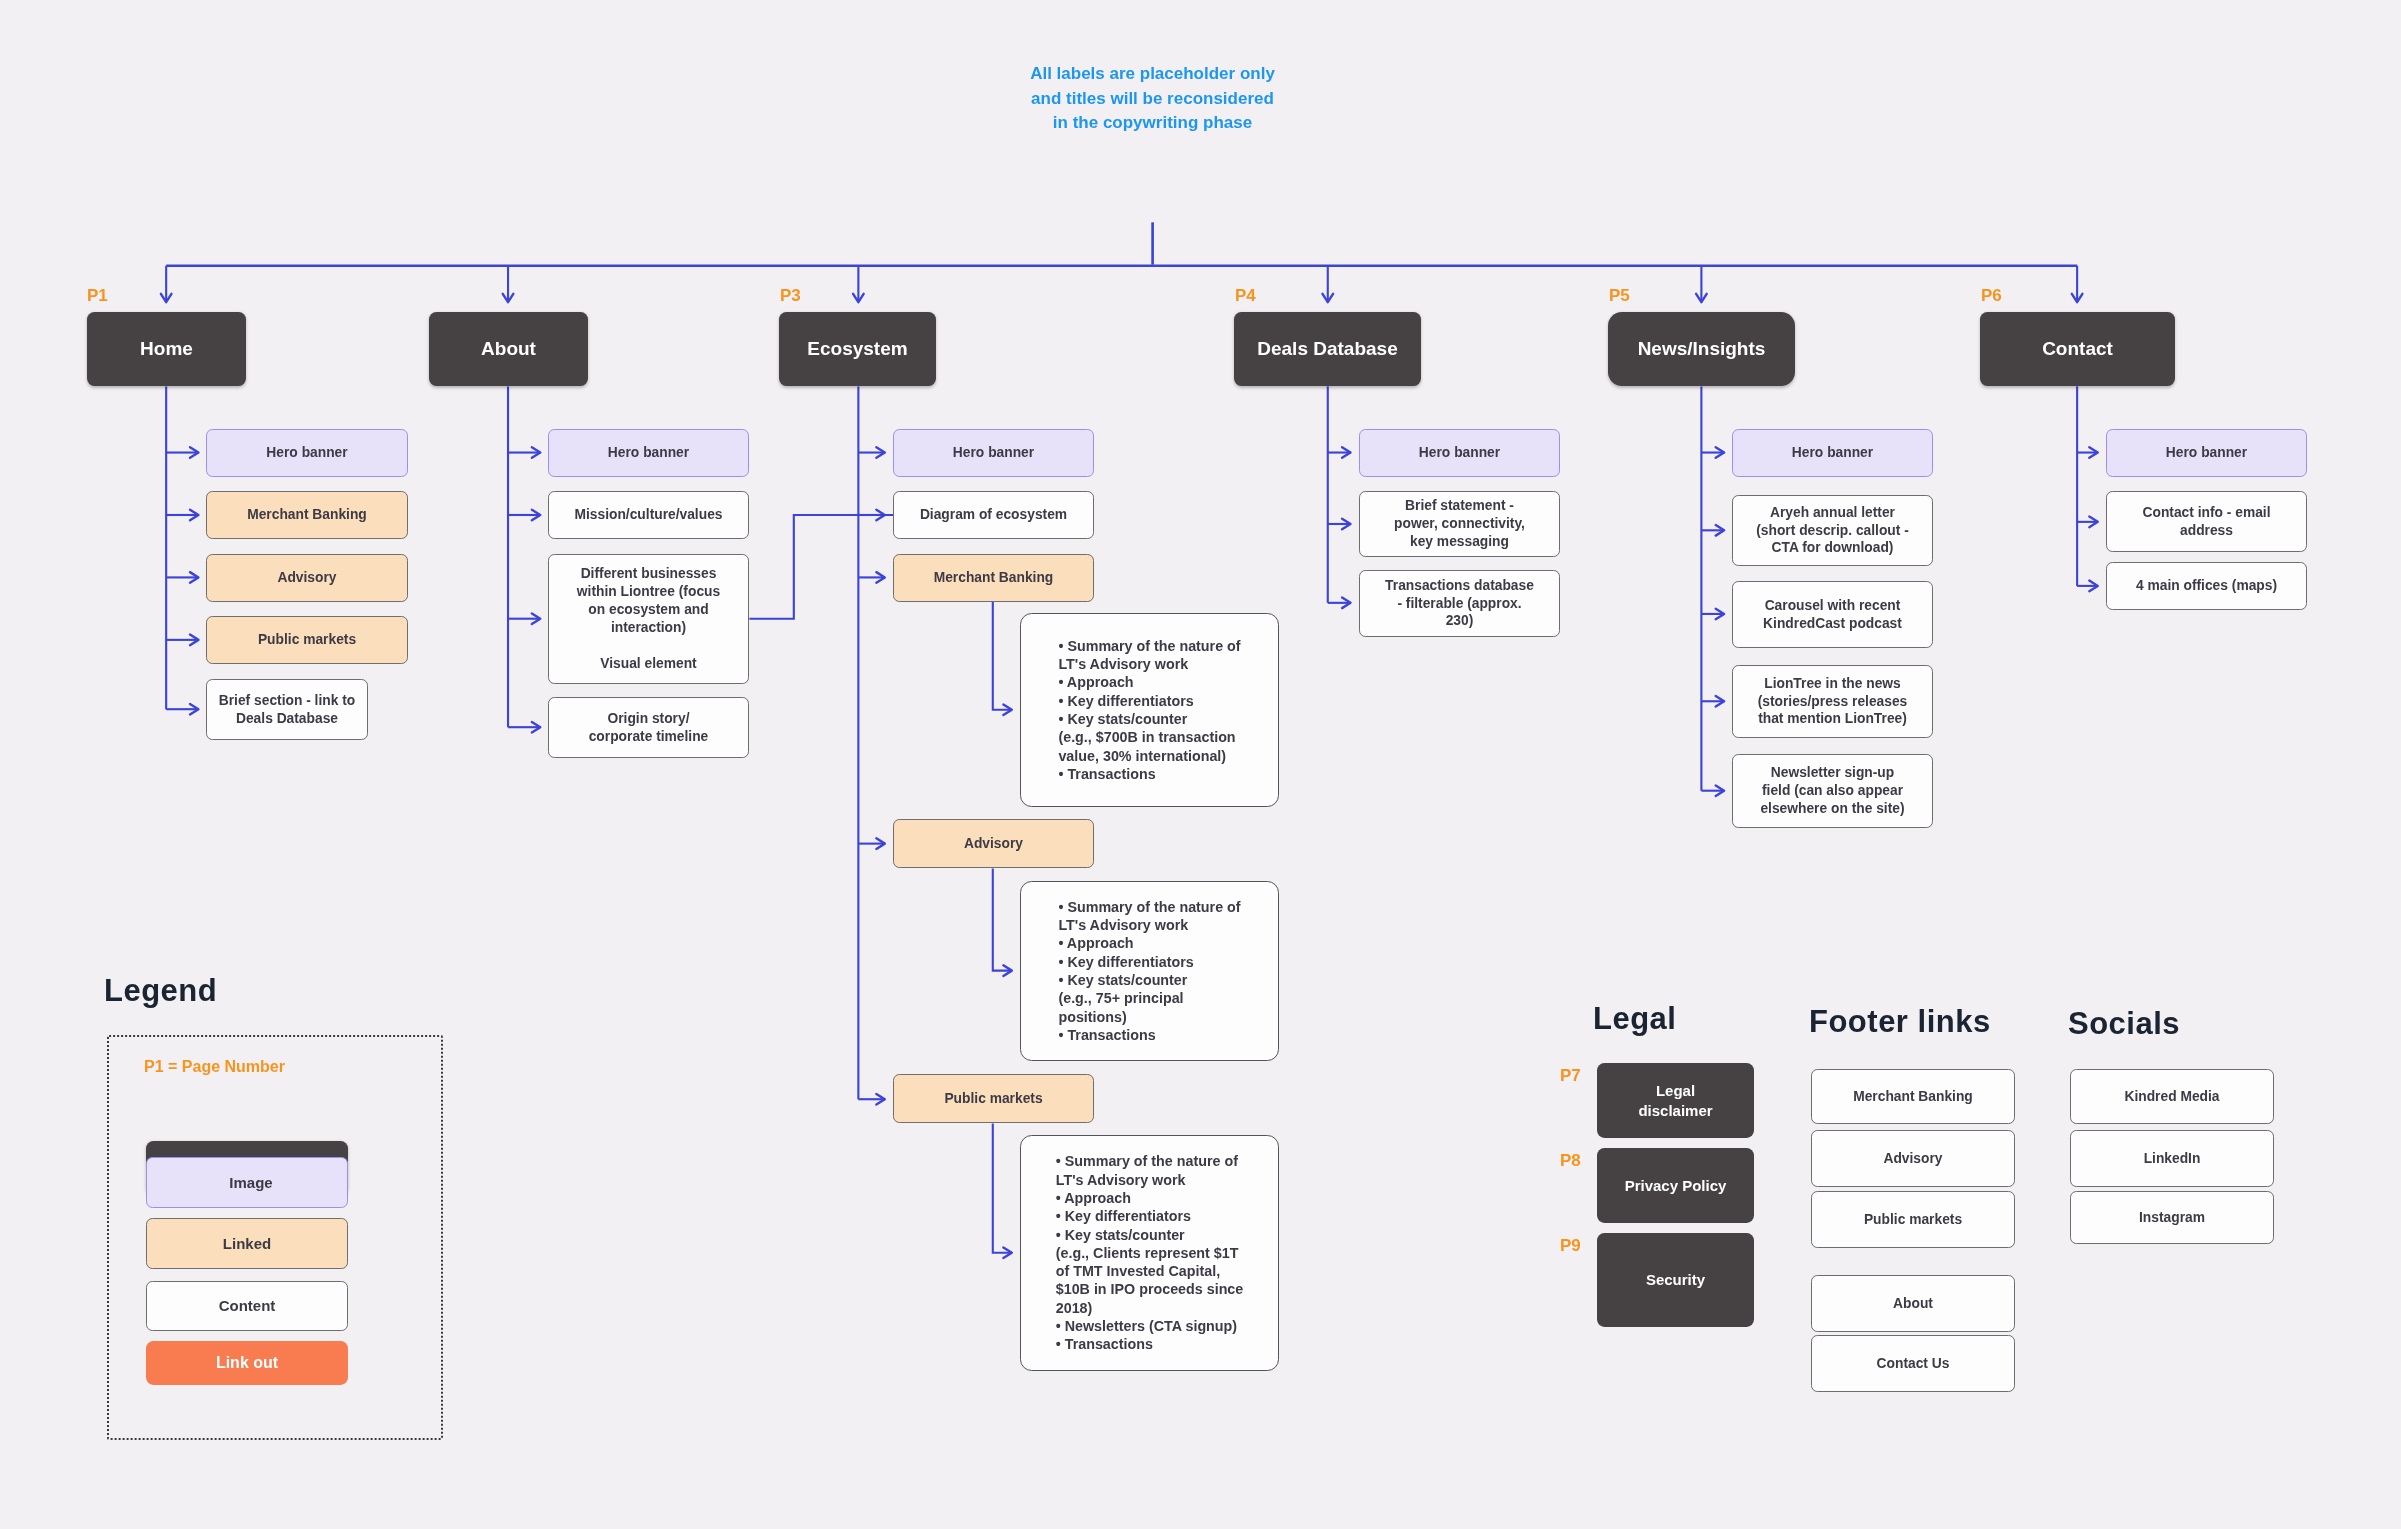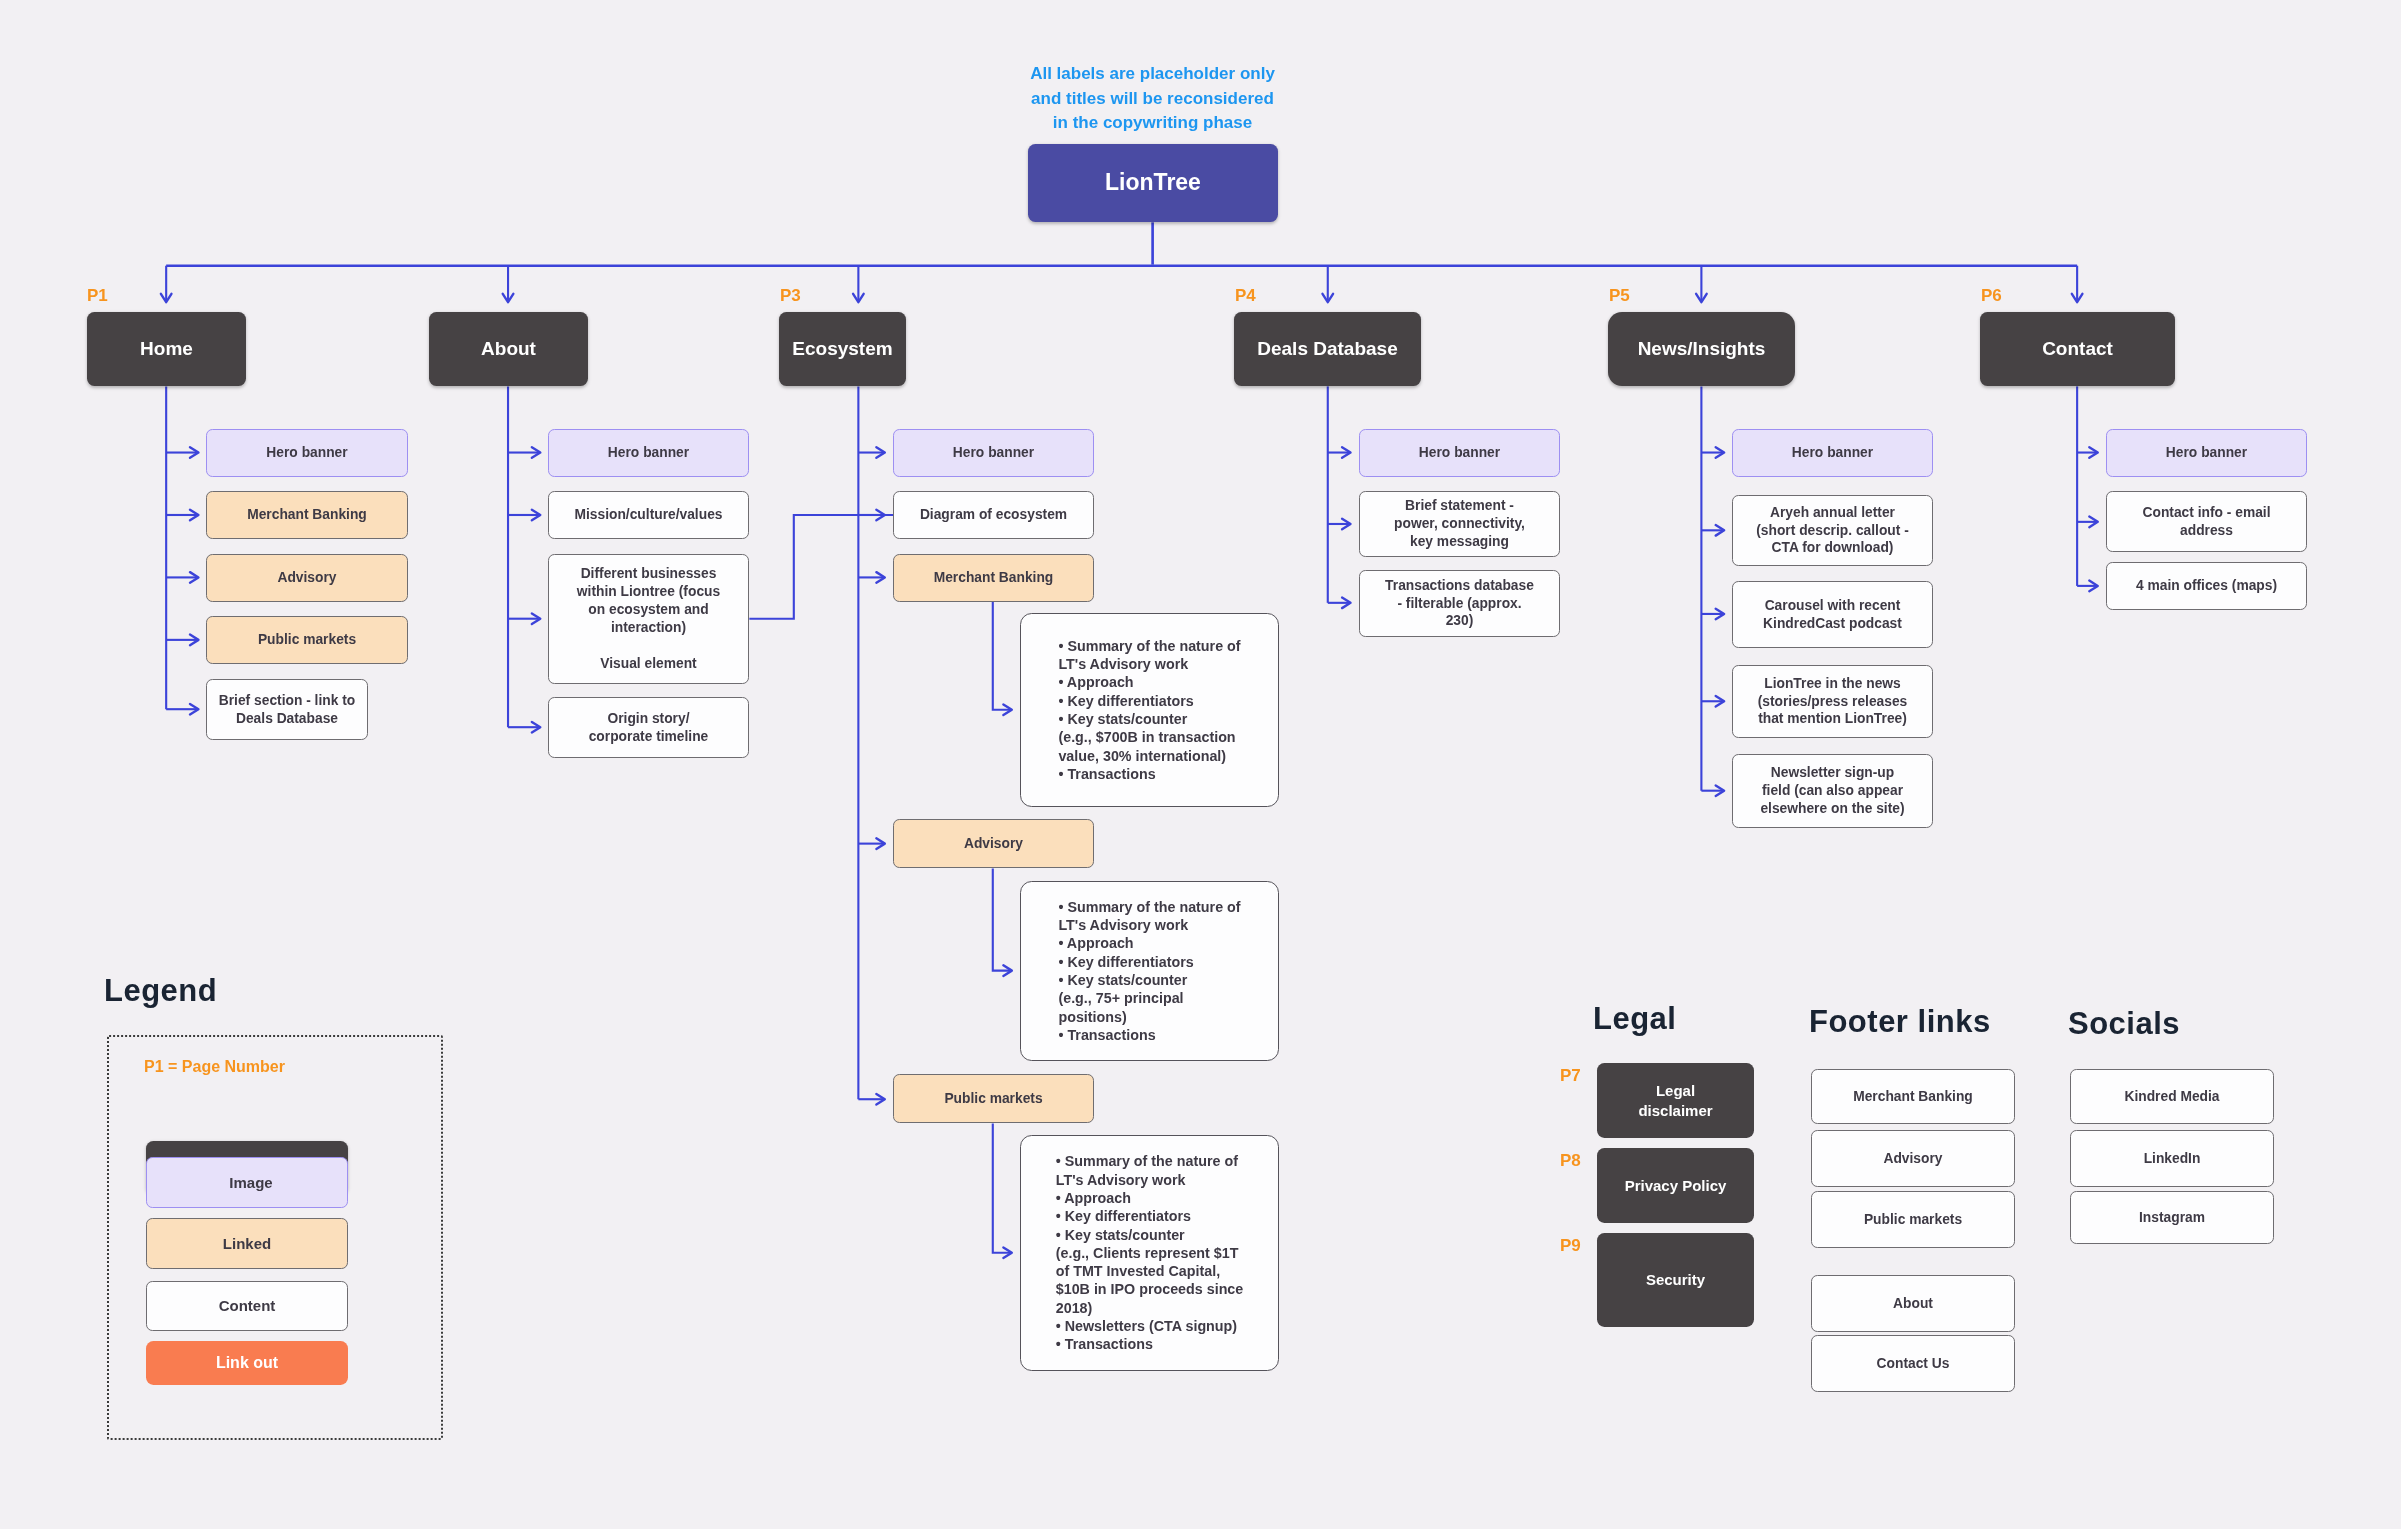--- a/index.html
+++ b/index.html
@@ -92,21 +92,20 @@
       <path d="M3925 855 H3961" marker-end="url(#arr)"></path>
       <path d="M3925 986 H3961" marker-end="url(#arr)"></path>
       <path d="M3925 1107 H3961" marker-end="url(#arr)"></path>
     </g>
   </svg>
 
   <div class="note" style="left:925px;top:62px;">All labels are placeholder only
 and titles will be reconsidered
 in the copywriting phase</div>
 
-  <div class="node root" style="left:1028px;top:144px;width:250px;height:78px;">LionTree</div>
 
   <div class="plabel" style="left:87px;top:286px;">P1</div>
   <div class="node page" style="left:87px;top:312px;width:159px;height:74px;">Home</div>
   <div class="node image" style="left:206px;top:429px;width:202px;height:48px;">Hero banner</div>
   <div class="node linked" style="left:206px;top:491px;width:202px;height:48px;">Merchant Banking</div>
   <div class="node linked" style="left:206px;top:554px;width:202px;height:48px;">Advisory</div>
   <div class="node linked" style="left:206px;top:616px;width:202px;height:48px;">Public markets</div>
   <div class="node content" style="left:206px;top:679px;width:162px;height:61px;">Brief section - link to
 Deals Database</div>
 
@@ -116,21 +115,21 @@
   <div class="node content" style="left:548px;top:554px;width:201px;height:130px;">Different businesses
 within Liontree (focus
 on ecosystem and
 interaction)
 
 Visual element</div>
   <div class="node content" style="left:548px;top:697px;width:201px;height:61px;">Origin story/
 corporate timeline</div>
 
   <div class="plabel" style="left:780px;top:286px;">P3</div>
-  <div class="node page" style="left:779px;top:312px;width:127px;height:74px;">Ecosystem</div>
+  <div class="node page" style="left:779px;top:312px;width:157px;height:74px;">Ecosystem</div>
   <div class="node image" style="left:893px;top:429px;width:201px;height:48px;">Hero banner</div>
   <div class="node content" style="left:893px;top:491px;width:201px;height:48px;">Diagram of ecosystem</div>
   <div class="node linked" style="left:893px;top:554px;width:201px;height:48px;">Merchant Banking</div>
   <div class="node detail" style="left:1020px;top:613px;width:259px;height:194px;">• Summary of the nature of
 LT's Advisory work
 • Approach
 • Key differentiators
 • Key stats/counter
 (e.g., $700B in transaction
 value, 30% international)

